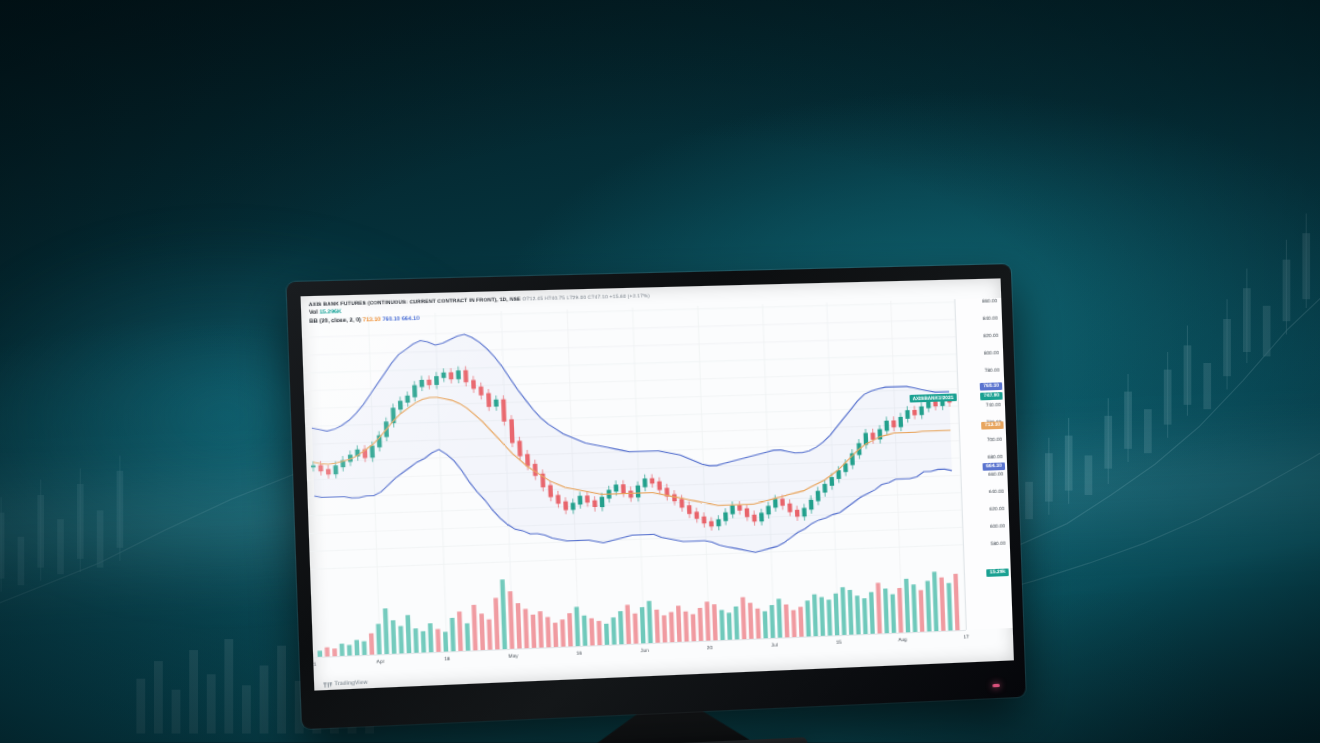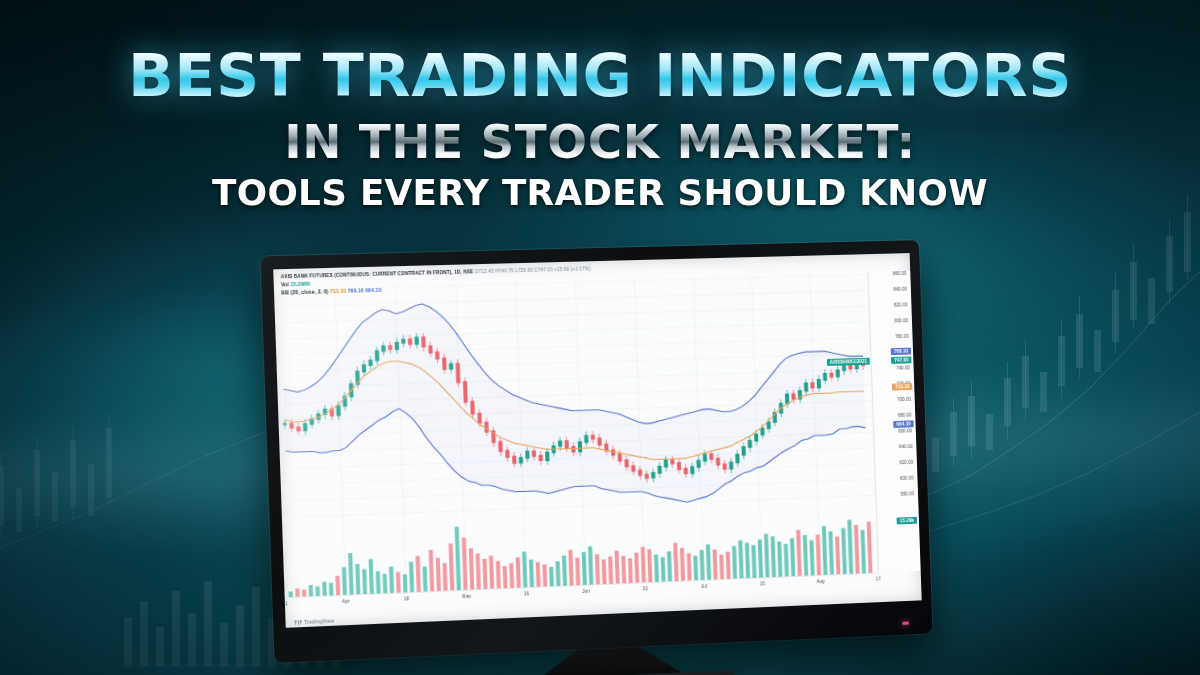--- a/index.html
+++ b/index.html
@@ -244,25 +244,20 @@
           <rect x="180" y="84" width="8" height="36"></rect>
         <rect x="196" y="62" width="8" height="58"></rect>
           <rect x="212" y="46" width="8" height="74"></rect>
       </g>
     </svg>
   </div>
 
   <div class="bg-sheen"></div>
   <div class="bg-vignette"></div>
 
-  <div class="titles">
-    <div class="t1">BEST TRADING INDICATORS</div>
-    <div class="t2">IN THE STOCK MARKET:</div>
-    <div class="t3">TOOLS EVERY TRADER SHOULD KNOW</div>
-  </div>
 
   <div class="monitor">
     <div class="stand"></div>
     <div class="base"></div>
 
     <div class="bezel">
       <div class="screen">
 
         <div class="chart-head">
           <div class="hl">

